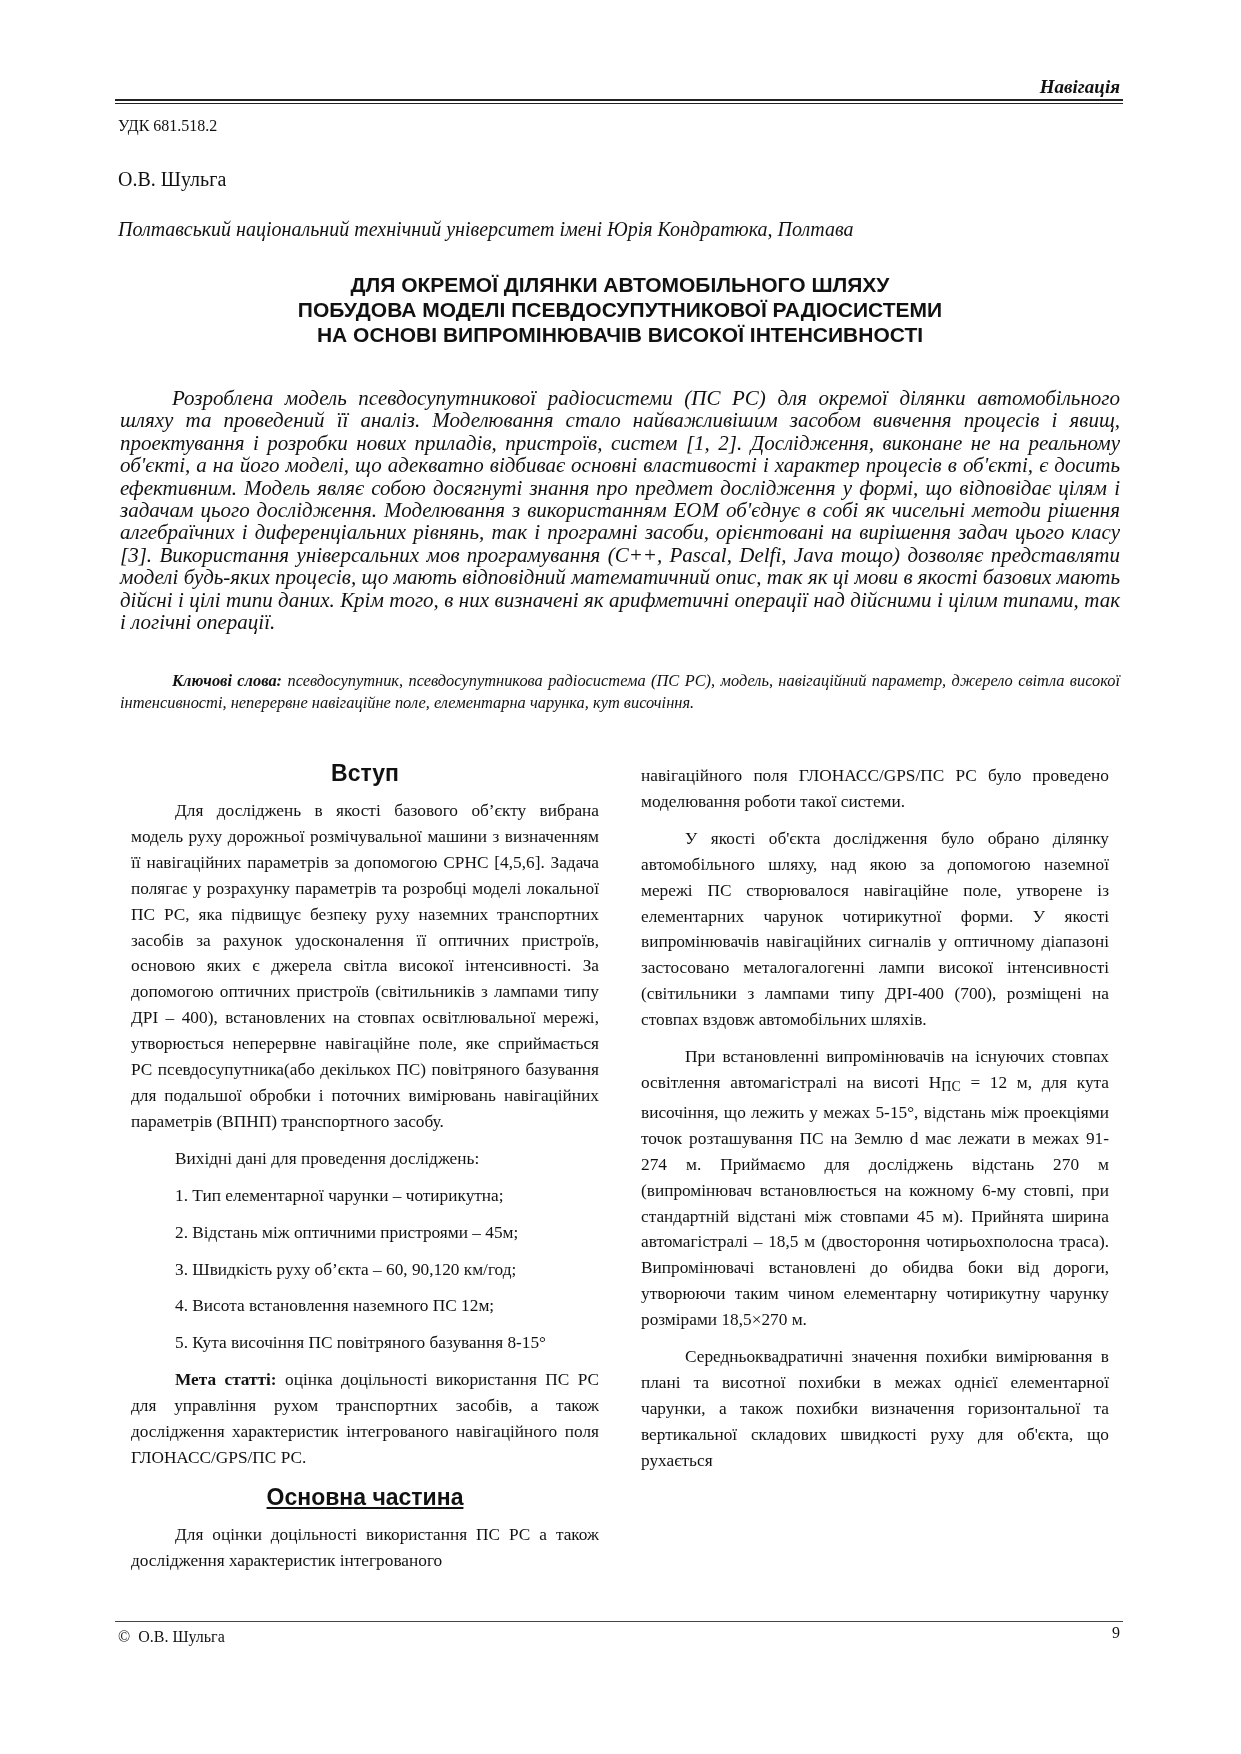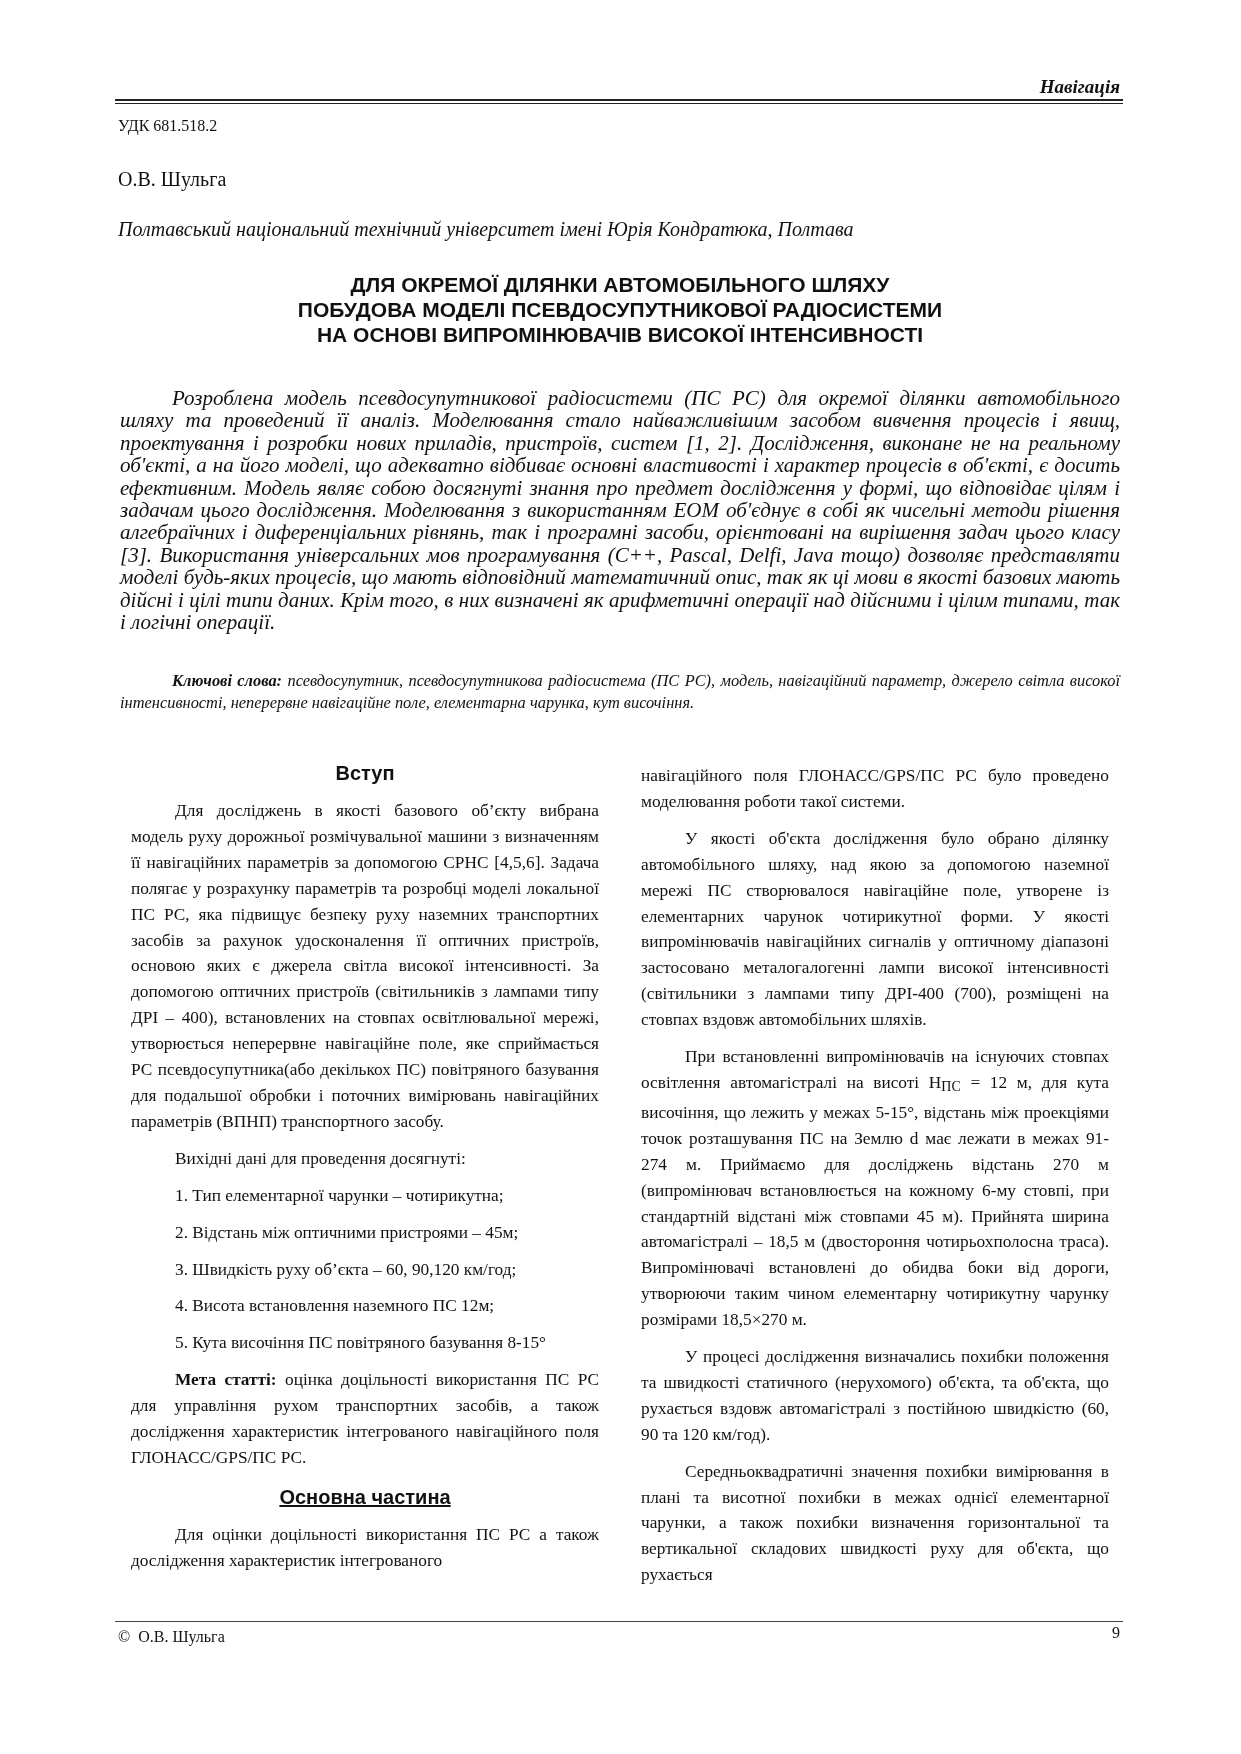--- a/index.html
+++ b/index.html
@@ -36,21 +36,21 @@
     .keywords b { font-weight: bold; }
     .col {
       position: absolute; top: 752px; width: 490px;
       font-size: 17.3px; line-height: 25.9px;
     }
     .col-left { left: 120px; }
     .col-right { left: 630px; }
     .col p { margin: 11px; text-align: justify; text-indent: 44px; }
     .col h2 {
       margin: 0; font-family: "Liberation Sans", sans-serif; font-weight: bold;
-      font-size: 20px; text-align: center; line-height: 28px;
+      font-size: 23px; text-align: center; line-height: 28px;
     }
     .col h2.first { margin: 7px 0 7px 0; }
     .col h2.second { margin: 12px 0 8px 0; text-decoration: underline; }
     .col p.list { text-indent: 44px; text-align: left; }
     .col p b { font-weight: bold; }
     .col p.cont { text-indent: 0; }
     .sub { font-size: 14px; vertical-align: -3px; }
     .foot-rule {
       position: absolute; left: 115px; top: 1621px; width: 1008px; height: 0;
       border-top: 1px solid #444;
@@ -74,34 +74,33 @@
   <div>НА ОСНОВІ ВИПРОМІНЮВАЧІВ ВИСОКОЇ ІНТЕНСИВНОСТІ</div>
 </div>
 
 <p class="abstract">Розроблена модель псевдосупутникової радіосистеми (ПС РС) для окремої ділянки автомобільного шляху та проведений її аналіз. Моделювання стало найважливішим засобом вивчення процесів і явищ, проектування і розробки нових приладів, пристроїв, систем [1, 2]. Дослідження, виконане не на реальному об'єкті, а на його моделі, що адекватно відбиває основні властивості і характер процесів в об'єкті, є досить ефективним. Модель являє собою досягнуті знання про предмет дослідження у формі, що відповідає цілям і задачам цього дослідження. Моделювання з використанням ЕОМ об'єднує в собі як чисельні методи рішення алгебраїчних і диференціальних рівнянь, так і програмні засоби, орієнтовані на вирішення задач цього класу [3]. Використання універсальних мов програмування (C++, Pascal, Delfi, Java тощо) дозволяє представляти моделі будь-яких процесів, що мають відповідний математичний опис, так як ці мови в якості базових мають дійсні і цілі типи даних. Крім того, в них визначені як арифметичні операції над дійсними і цілим типами, так і логічні операції.</p>
 
 <p class="keywords"><b>Ключові слова:</b><span> псевдосупутник, псевдосупутникова радіосистема (ПС РС), модель, навігаційний параметр, джерело світла високої інтенсивності, неперервне навігаційне поле, елементарна чарунка, кут височіння.</span></p>
 
 <div class="col col-left">
   <h2 class="first">Вступ</h2>
   <p>Для досліджень в якості базового об’єкту вибрана модель руху дорожньої розмічувальної машини з визначенням її навігаційних параметрів за допомогою СРНС [4,5,6]. Задача полягає у розрахунку параметрів та розробці моделі локальної ПС РС, яка підвищує безпеку руху наземних транспортних засобів за рахунок удосконалення її оптичних пристроїв, основою яких є джерела світла високої інтенсивності. За допомогою оптичних пристроїв (світильників з лампами типу ДРІ – 400), встановлених на стовпах освітлювальної мережі, утворюється неперервне навігаційне поле, яке сприймається РС псевдосупутника(або декількох ПС) повітряного базування для подальшої обробки і поточних вимірювань навігаційних параметрів (ВПНП) транспортного засобу.</p>
-  <p class="list">Вихідні дані для проведення досягнуті:</p>
+  <p class="list">Вихідні дані для проведення досліджень:</p>
   <p class="list">1. Тип елементарної чарунки – чотирикутна;</p>
   <p class="list">2. Відстань між оптичними пристроями – 45м;</p>
   <p class="list">3. Швидкість руху об’єкта – 60, 90,120 км/год;</p>
   <p class="list">4. Висота встановлення наземного ПС 12м;</p>
   <p class="list">5. Кута височіння ПС повітряного базування 8-15°</p>
   <p><b>Мета статті:</b><span> оцінка доцільності використання ПС РС для управління рухом транспортних засобів, а також дослідження характеристик інтегрованого навігаційного поля ГЛОНАСС/GPS/ПС РС.</span></p>
   <h2 class="second">Основна частина</h2>
   <p>Для оцінки доцільності використання ПС РС а також дослідження характеристик інтегрованого</p>
 </div>
 
 <div class="col col-right">
   <p class="cont">навігаційного поля ГЛОНАСС/GPS/ПС РС було проведено моделювання роботи такої системи.</p>
   <p>У якості об'єкта дослідження було обрано ділянку автомобільного шляху, над якою за допомогою наземної мережі ПС створювалося навігаційне поле, утворене із елементарних чарунок чотирикутної форми. У якості випромінювачів навігаційних сигналів у оптичному діапазоні застосовано металогалогенні лампи високої інтенсивності (світильники з лампами типу ДРІ-400 (700), розміщені на стовпах вздовж автомобільних шляхів.</p>
   <p><span>При встановленні випромінювачів на існуючих стовпах освітлення автомагістралі на висоті H</span><span class="sub">ПС</span><span> = 12 м, для кута височіння, що лежить у межах 5-15°, відстань між проекціями точок розташування ПС на Землю d має лежати в межах 91-274 м. Приймаємо для досліджень відстань 270 м (випромінювач встановлюється на кожному 6-му стовпі, при стандартній відстані між стовпами 45 м). Прийнята ширина автомагістралі – 18,5 м (двостороння чотирьохполосна траса). Випромінювачі встановлені до обидва боки від дороги, утворюючи таким чином елементарну чотирикутну чарунку розмірами 18,5×270 м.</span></p>
-  <p>У процесі дослідження визначались похибки положення та швидкості статичного (нерухомого) об'єкта, та об'єкта, що рухається вздовж автомагістралі з постійною швидкістю (60, 90 та 120 км/год).</p>
   <p>Середньоквадратичні значення похибки вимірювання в плані та висотної похибки в межах однієї елементарної чарунки, а також похибки визначення горизонтальної та вертикальної складових швидкості руху для об'єкта, що рухається</p>
 </div>
 
 <div class="foot-rule"></div>
 <div class="footer-left"><span>©</span>&nbsp;&nbsp;<span>О.В. Шульга</span></div>
 <div class="footer-right">9</div>
 
 </body></html>

